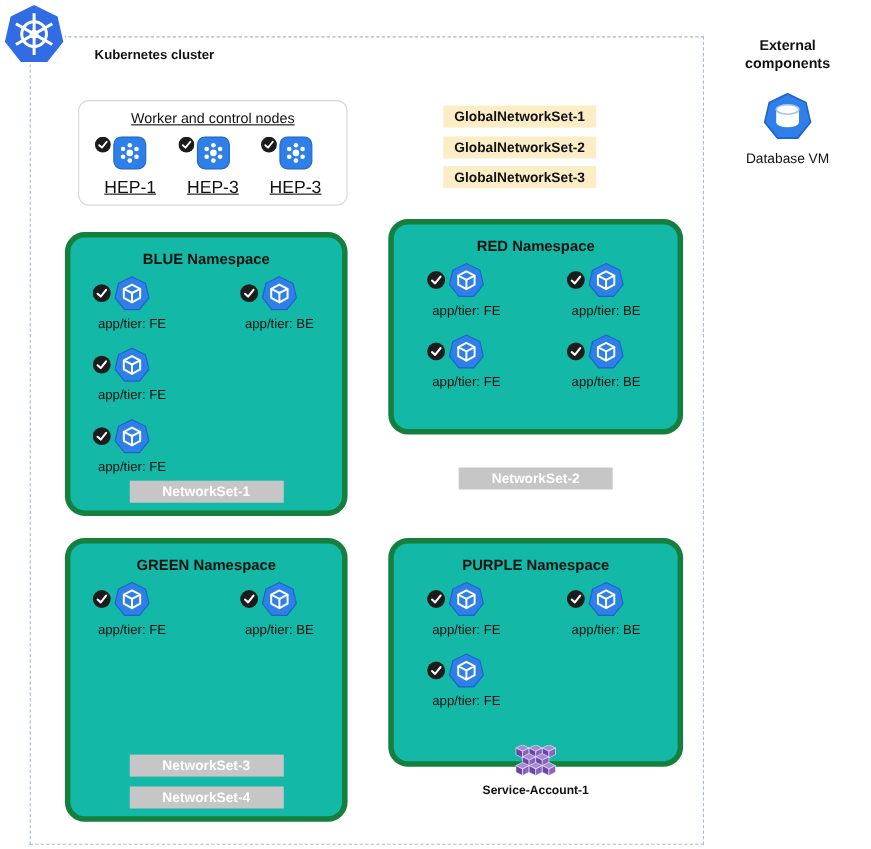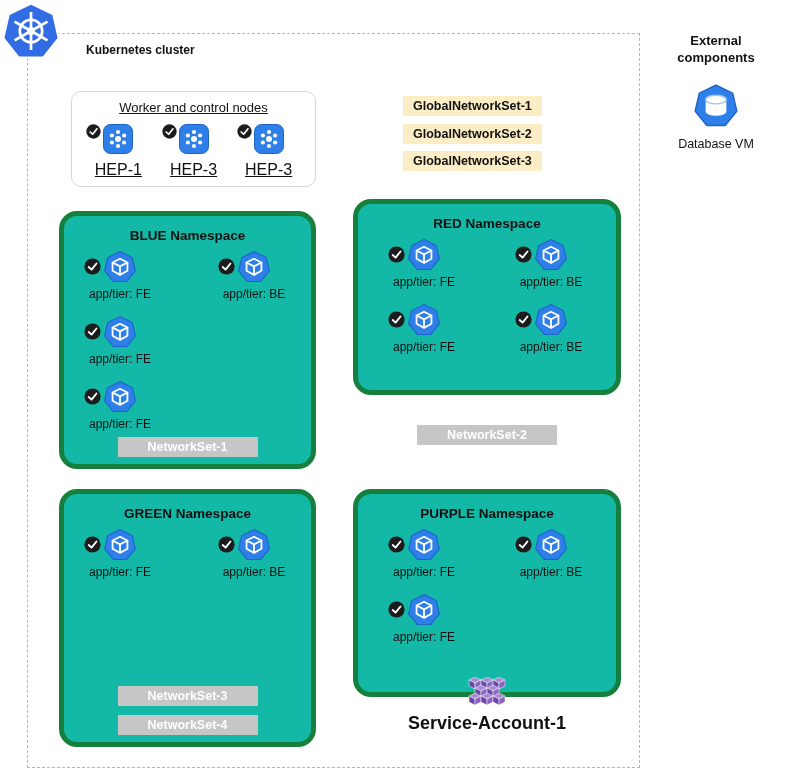--- a/index.html
+++ b/index.html
@@ -33,21 +33,21 @@
   .pod-icon-wrap { position:relative; width:34px; height:34px; }
   .pod-icon-wrap .check { position:absolute; left:-19px; top:8px; width:17px; height:17px; }
   .pod-svg { width:34px; height:34px; display:block; }
   .pod-label { margin-top:3px; font-size:12px; white-space:nowrap; }
 
   .ns-badge { position:absolute; left:50%; transform:translateX(-50%); width:140px; text-align:center;
               background:#c6c6c6; color:#fff; font-weight:bold; font-size:12.5px; padding:3px 0; }
 
   .sa { position:absolute; left:0; right:0; top:182px; display:flex; flex-direction:column; align-items:center; }
   .sa-svg { width:38px; height:32px; display:block; }
-  .sa-label { font-size:18px; font-weight:bold; margin-top:5px; }
+  .sa-label { font-size:11px; font-weight:bold; margin-top:5px; }
 
   .external { position:absolute; left:656px; top:33px; width:120px; display:flex; flex-direction:column; align-items:center; }
   .external-title { font-weight:bold; font-size:13px; text-align:center; width:92px; line-height:1.3; }
   .db-svg { width:46px; height:46px; margin-top:16px; display:block; }
   .external-label { font-size:12.5px; margin-top:8px; }
 </style>
 </head>
 <body>
 
 <svg width="0" height="0" style="position:absolute" aria-hidden="true">

